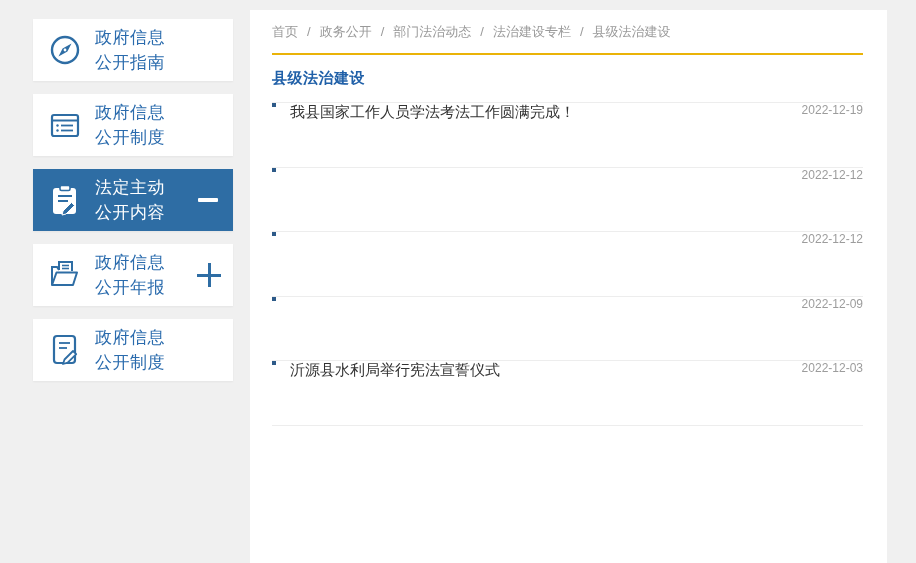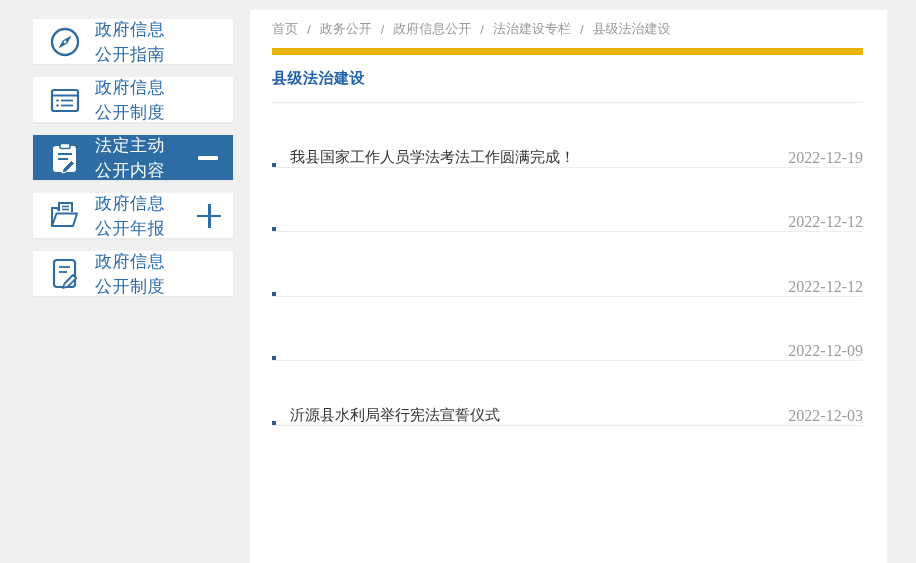--- a/index.html
+++ b/index.html
@@ -7,21 +7,21 @@
   body {
     position:relative;
     background:#f0f0f0;
     font-family:"Liberation Sans","DejaVu Sans",sans-serif;
   }
 
   
   .sidebar { position:absolute; left:33px; top:19px; width:200px; }
   .side-card {
     position:relative;
-    height:45px; background:#fff; margin-bottom:13px;
+    height:62px; background:#fff; margin-bottom:13px;
     display:flex; align-items:center; padding-left:12px;
     cursor:pointer; box-shadow:0 1px 2px rgba(0,0,0,0.05);
   }
   .side-card .icon-box {
     width:40px; height:40px; flex:0 0 40px; margin-right:10px;
     display:flex; align-items:center; justify-content:center;
   }
   .side-card .label {
     font-size:17px; line-height:25px; color:#2a6bad; letter-spacing:0.5px;
   }
@@ -42,46 +42,46 @@
   .toggle-plus::before { left:0; top:11px; width:24px; height:2.5px; }
   .toggle-plus::after  { left:11px; top:0; width:2.5px; height:24px; }
 
   
   .panel {
     position:absolute; left:250px; top:10px; width:637px; height:553px;
     background:#fff; padding:0 24px 0 22px;
   }
   .breadcrumb {
     height:45px; display:flex; align-items:center;
-    font-size:13px; color:#999; border-bottom:7px solid #eab308;
+    font-size:13px; color:#999; border-bottom:2px solid #eab308;
     white-space:nowrap;
   }
   .breadcrumb .crumb { color:#999; text-decoration:none; cursor:pointer; }
   .breadcrumb .crumb.current { cursor:default; }
   .breadcrumb .sep { margin:0 9px; color:#999; }
 
   .section-title-bar {
     height:48px; display:flex; align-items:center;
     border-bottom:1px solid #ededed;
   }
   .section-title { font-size:15px; font-weight:bold; color:#2060a8; letter-spacing:0.5px; }
 
   .article-row {
-    height:64.5px; display:flex; align-items:flex-end;
+    height:64.5px; display:flex; align-items:flex-start;
     border-bottom:1px solid #ededed;
   }
   .bullet {
     width:4px; height:4px; background:#2d5a88; margin-right:14px; flex:0 0 4px;
   }
   .article-title {
     font-size:15px; color:#333; text-decoration:none; cursor:pointer;
     overflow:hidden; white-space:nowrap; text-overflow:ellipsis;
   }
   .article-date {
-    margin-left:auto; font-size:16px; color:#9c9c9c; flex-shrink:0; padding-left:12px;font-family:Liberation Serif, serif;
+    margin-left:auto; font-size:12px; color:#9c9c9c; flex-shrink:0; padding-left:12px;
   }
 
   svg.icon { display:block; }
 </style>
 </head>
 <body>
 
 <div class="sidebar">
 
   <div class="side-card">
@@ -151,21 +151,21 @@
 
 </div>
 
 <div class="panel">
 
   <div class="breadcrumb">
     <a class="crumb">首页</a>
     <span class="sep">/</span>
     <a class="crumb">政务公开</a>
     <span class="sep">/</span>
-    <a class="crumb">政府信息公开</a>
+    <a class="crumb">部门法治动态</a>
     <span class="sep">/</span>
     <a class="crumb">法治建设专栏</a>
     <span class="sep">/</span>
     <a class="crumb current">县级法治建设</a>
   </div>
 
   <div class="section-title-bar">
     <span class="section-title">县级法治建设</span>
   </div>
 

